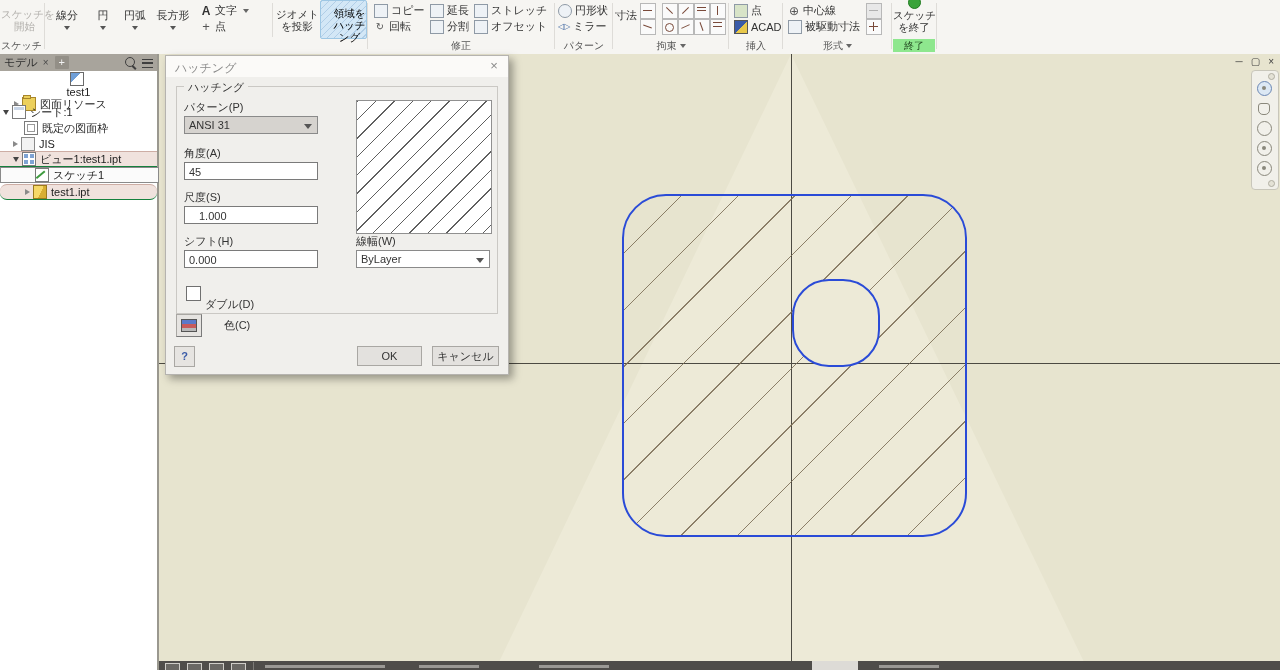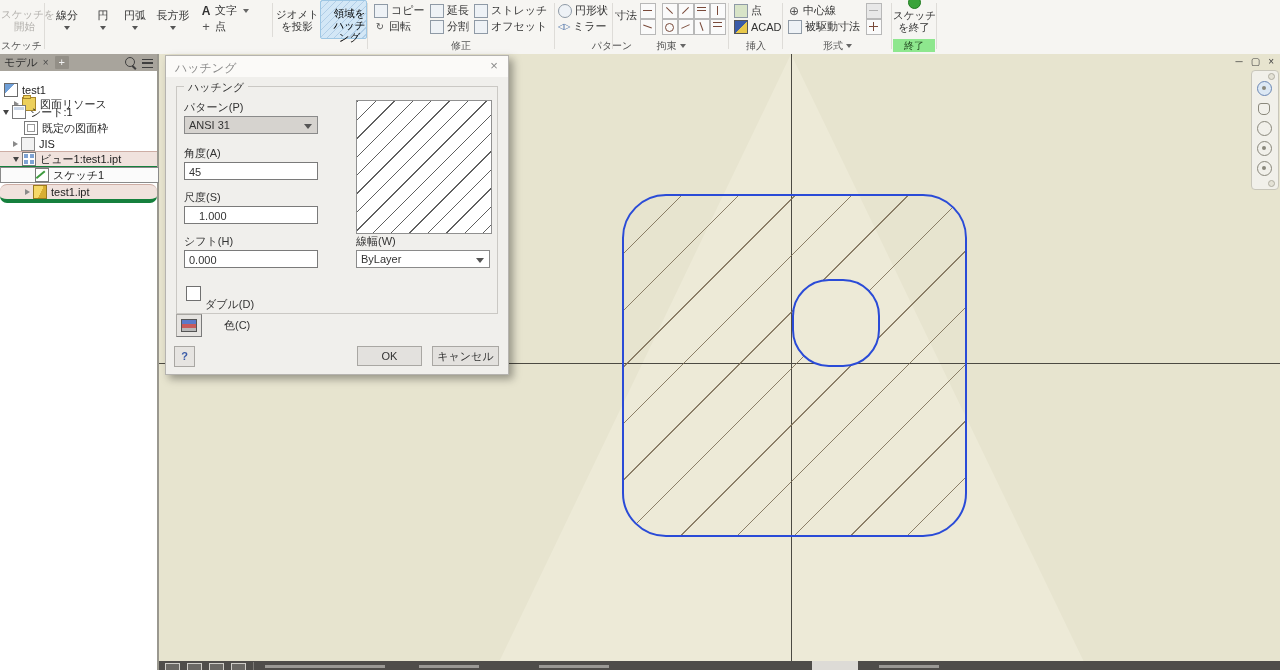--- a/index.html
+++ b/index.html
@@ -29,21 +29,21 @@
   .sidebar{position:absolute;left:0;top:54px;width:157px;height:616px;background:#ffffff;border-right:2px solid #9a988f;}
   .shead{position:absolute;left:0;top:0;width:157px;height:17px;background:#a8a49c;display:flex;align-items:center;font-size:11px;color:#2e2e2e;}
   .stab{padding:0 4px;height:17px;display:flex;align-items:center;gap:5px;}
   .tabx{font-size:10px;color:#4a4a4a;}
   .plus{width:14px;height:13px;background:#938f87;color:#f2f2f2;font-size:11px;line-height:13px;text-align:center;margin-left:2px;border-radius:1px;}
   .mag{position:absolute;right:22px;top:3px;width:8px;height:8px;border:1.5px solid #3f3f3f;border-radius:50%;}
   .mag::after{content:"";position:absolute;left:7px;top:7px;width:5px;height:1.5px;background:#3f3f3f;transform:rotate(45deg);transform-origin:0 0;}
   .burger{position:absolute;right:4px;top:5px;width:11px;height:7px;border-top:1.5px solid #3f3f3f;border-bottom:1.5px solid #3f3f3f;}
   .burger::after{content:"";display:block;margin-top:2px;height:1.5px;background:#3f3f3f;}
   .trow{position:absolute;left:0;width:157px;height:16px;display:flex;align-items:center;font-size:11px;color:#222;}
-  .hl{background:#f0e2dd;border-top:1px solid #cdada4;border-bottom:4px solid #15803d;height:14px;}
+  .hl{background:#f0e2dd;border-top:1px solid #cdada4;border-bottom:1px solid #15803d;height:14px;}
   .sel{background:#fbfbfb;border:1px solid #8a8a8a;height:14px;}
   .tarr{width:0;height:0;border-top:3px solid transparent;border-bottom:3px solid transparent;border-left:5px solid #8a8a8a;margin:0 3px;flex:0 0 auto;}
   .tarrd{width:0;height:0;border-left:3px solid transparent;border-right:3px solid transparent;border-top:5px solid #444;margin:0 3px;flex:0 0 auto;}
   .tico{width:12px;height:12px;margin-right:4px;flex:0 0 auto;position:relative;}
   .i-doc{background:linear-gradient(135deg,#6f9fd8 0 40%,#ffffff 40%);border:1px solid #6a6a6a;}
   .i-folder{background:#ecd05c;border:1px solid #a8862a;}
   .i-folder::before{content:"";position:absolute;left:0;top:-3px;width:6px;height:2px;background:#ecd05c;border:1px solid #a8862a;}
   .i-sheet{background:#fff;border:1px solid #7a7a7a;}
   .i-sheet::before{content:"";position:absolute;left:1px;top:1px;right:1px;height:3px;background:#c9d6e8;}
   .i-frame{background:#fff;border:1px solid #7a7a7a;}
@@ -176,21 +176,21 @@
     <div class="psep" style="left:554px;"></div>
 
     <div class="smbtn r1" style="left:558px;">
       <span class="ic12 stub" style="border-radius:50%;"></span>
         <span>円形状</span>
     </div>
     <div class="smbtn r2" style="left:558px;">
       <span class="glyph" style="font-size:8px;color:#4a6fa5;">◁▷</span>
         <span>ミラー</span>
     </div>
-    <div class="plabel" style="left:584px;width:56px;text-align:center;">パターン</div>
+    <div class="plabel" style="left:556px;width:56px;text-align:center;">パターン</div>
     <div class="psep" style="left:612px;"></div>
 
     <div class="bigbtn" style="left:612px;width:28px;">
       <div class="lbl">寸法</div>
     </div>
     <div class="cgrid" style="left:640px;top:3px;">
         <div class="g" style="transform:rotate(0deg);"></div>
       </div>
     <div class="cgrid" style="left:640px;top:19px;">
         <div class="g" style="transform:rotate(20deg);"></div>
@@ -295,21 +295,21 @@
     <div class="shead">
       <div class="stab">
         <span>モデル</span>
         <span class="tabx">×</span>
       </div>
       <div class="plus">+</div>
       <div class="mag"></div>
       <div class="burger"></div>
     </div>
 
-    <div class="trow" style="top:28px;">
+    <div class="trow" style="top:18px;flex-direction:column;">
       <span style="width:4px;"></span>
         <span class="tico i-doc"></span>
       <span>test1</span>
     </div>
     <div class="trow" style="top:42px;margin-left:11px;">
       <span class="tarr"></span>
       <span class="tico i-folder"></span>
       <span>図面リソース</span>
     </div>
     <div class="trow" style="top:50px;">

